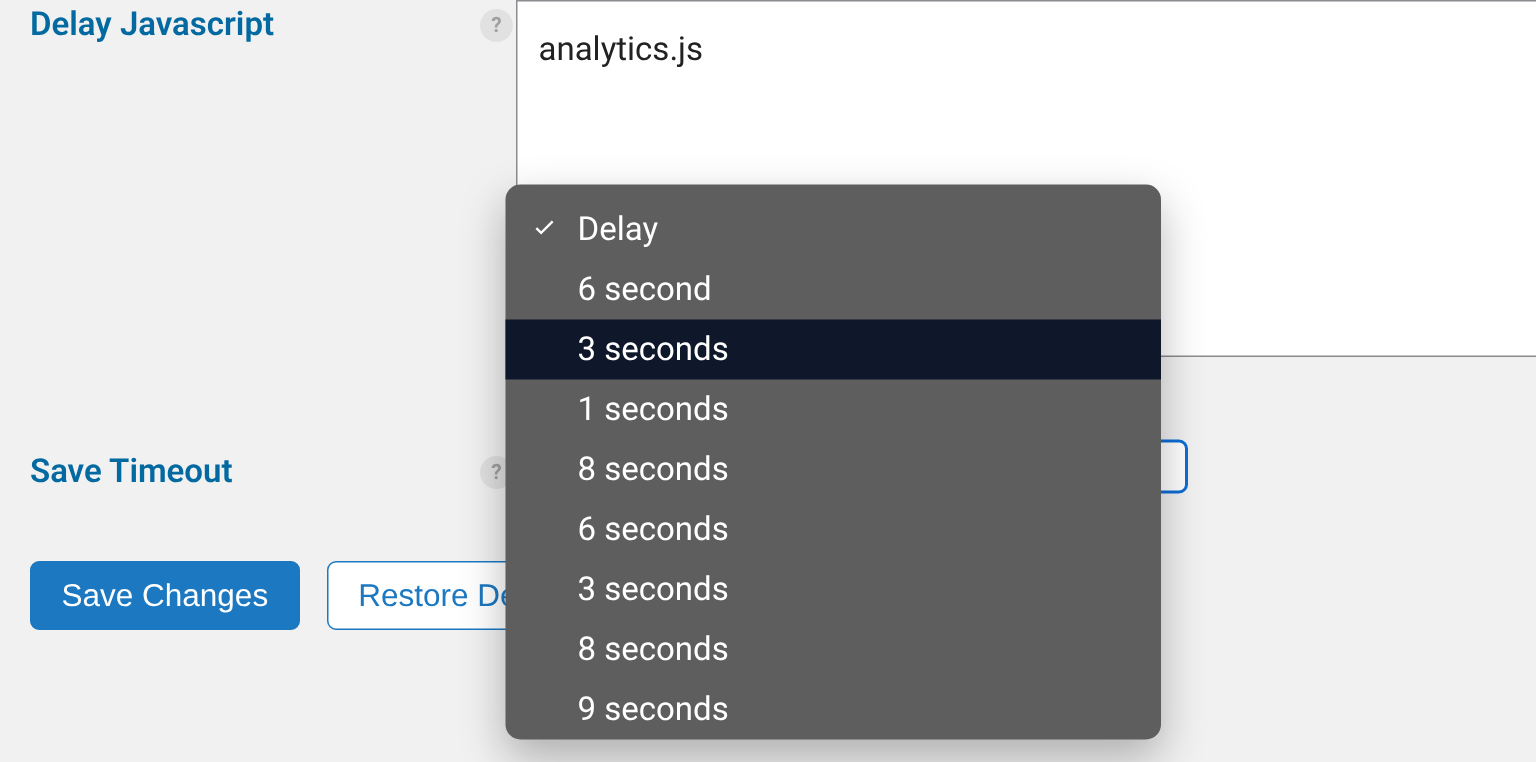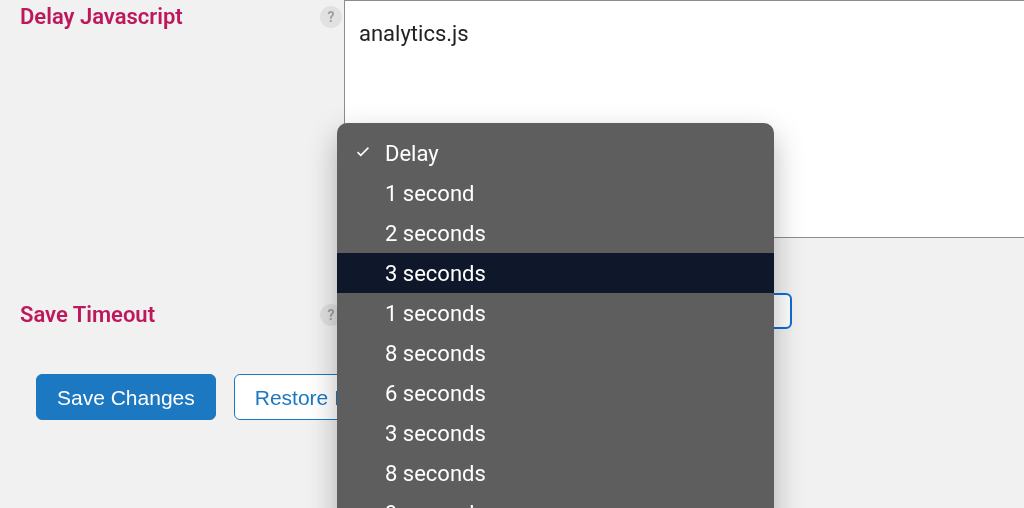--- a/index.html
+++ b/index.html
@@ -1,33 +1,33 @@
 <!DOCTYPE html>
 <html><head>
   <meta charset="utf-8">
   <style>
     *{box-sizing:border-box;margin:0;padding:0}
     html,body{font-family:-apple-system,BlinkMacSystemFont,"Segoe UI",Roboto,Helvetica,Arial,sans-serif;background:#f1f1f1;height:100%;overflow:hidden}
     .stage{position:relative;width:1024px;height:508px;background:#f1f1f1;overflow:hidden}
 
     .row{position:absolute;display:flex;align-items:flex-start}
-    .lbl{font-size:22px;font-weight:600;color:#be185d}
+    .lbl{font-size:22px;font-weight:600;color:#0369a1}
 
     .help{display:inline-flex;width:22px;height:22px;border-radius:50%;background:#e1e1e1;color:#a0a0a0;font-size:14px;font-weight:700;align-items:center;justify-content:center;margin-top:2px}
 
     .row-js{left:20px;top:4px}
     .row-js .lbl{width:300px}
     .textarea{position:absolute;left:344px;top:0;width:680px;height:238px;border:1px solid #8c8c90;background:#fff;border-right:none;padding:20px 14px;font-size:22px;color:#222}
 
     .row-timeout{left:20px;top:302px}
     .row-timeout .lbl{width:300px}
 
     .select-box{position:absolute;left:344px;top:293px;width:448px;height:36px;border:2px solid #0e6dd6;border-radius:6px;background:#fff}
 
-    .buttons{position:absolute;left:36px;top:374px;display:flex;gap:18px}
+    .buttons{position:absolute;left:20px;top:374px;display:flex;gap:18px}
     .btn{height:46px;border-radius:6px;font-size:21px;padding:0 20px;display:inline-flex;align-items:center;justify-content:center;line-height:1}
     .btn-primary{background:#1b78c1;color:#fff;border:1px solid #1b78c1;cursor:pointer}
     .btn-secondary{background:#fff;color:#1b78c1;border:1px solid #1b78c1;cursor:pointer}
 
     .dropdown{position:absolute;left:337px;top:123px;width:437px;background:#5e5e5e;border-radius:10px;box-shadow:0 12px 30px rgba(0,0,0,0.28);overflow:visible;color:#fff;padding-top:10px}
     .option{position:relative;height:40px;display:flex;align-items:center;font-size:22px;padding-left:48px;padding-right:20px;cursor:pointer}
     .option.selected{background:#0f172a}
     .check{position:absolute;left:15px;top:7px;width:22px;height:22px;display:inline-flex;align-items:center;justify-content:center}
     .check svg{width:18px;height:18px;fill:#fff}
   </style>
@@ -60,24 +60,21 @@
   <div class="dropdown">
     <div class="option">
       <span class="check">
         <svg viewBox="0 0 24 24">
             <path d="M9 16.2l-3.5-3.5L4 14.2 9 19.2 20 8.2l-1.5-1.5z"></path>
           </svg>
       </span>
       <span>Delay</span>
     </div>
     <div class="option">
-      <span>1 second</span>
-    </div>
-    <div class="option">
-      <span>2 seconds</span>
+      <span>6 second</span>
     </div>
     <div class="option selected">
       <span>3 seconds</span>
     </div>
     <div class="option">
       <span>1 seconds</span>
     </div>
     <div class="option">
       <span>8 seconds</span>
     </div>

